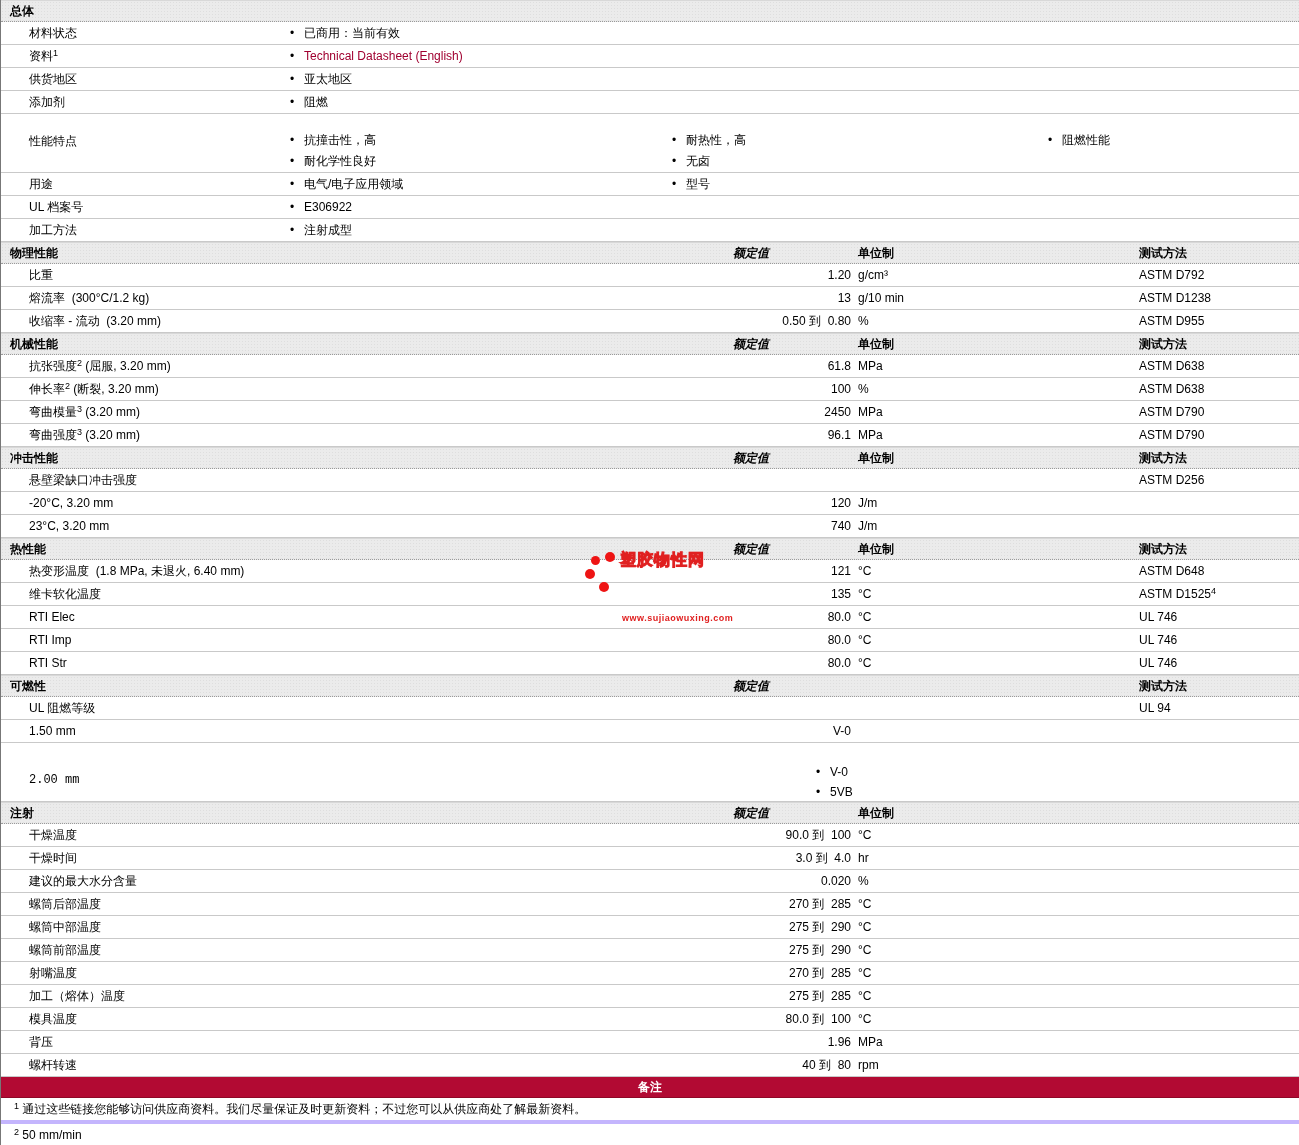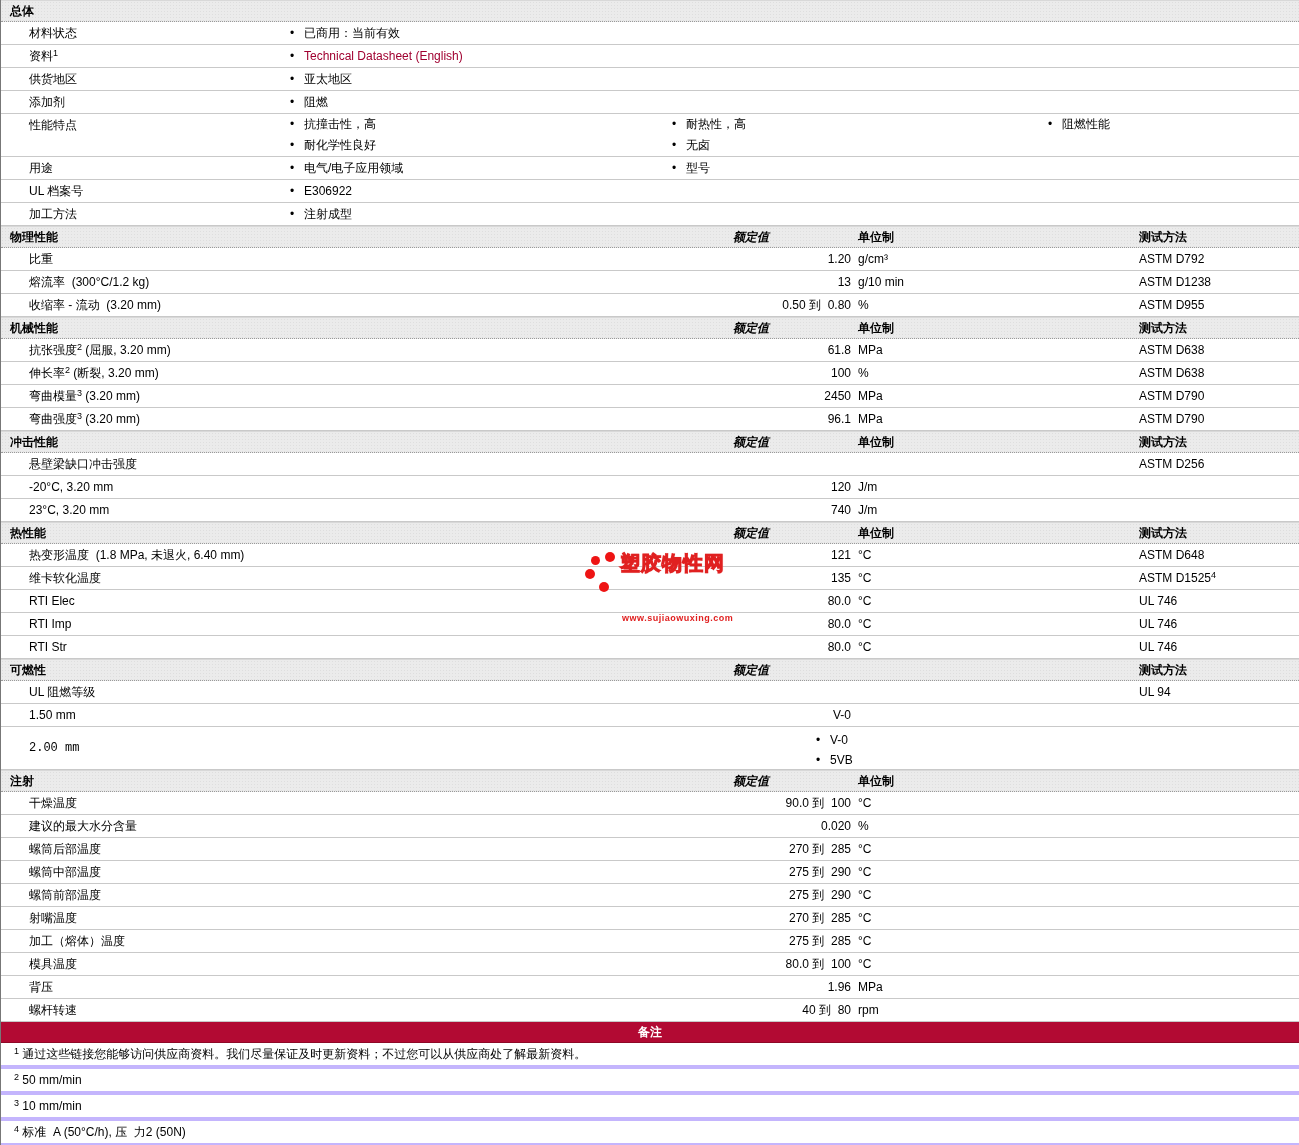--- a/index.html
+++ b/index.html
@@ -8,21 +8,21 @@
   
   .bar{position:relative;height:20px;line-height:20px;background:#ebebeb;
        background-image:radial-gradient(#dedede 1px, rgba(0,0,0,0) 1px);background-size:3px 3px;
        border-bottom:1px dotted #9a9a9a;border-top:1px solid #d8d8d8;}
   .ttl{position:absolute;left:9px;font-weight:bold;white-space:pre;}
   .h-rated{position:absolute;left:650px;width:200px;text-align:center;font-weight:bold;white-space:pre;font-style:italic;}
   .h-unit{position:absolute;left:857px;font-weight:bold;white-space:pre;}
   .h-method{position:absolute;left:1138px;font-weight:bold;white-space:pre;}
   
   .prow{position:relative;height:22px;line-height:22px;border-bottom:1px solid #c9c9c9;background:#fff;}
-  .prow.h2{height:42px;}
+  .prow.h2{height:42px;margin-top:16px;}
   .lbl{position:absolute;left:28px;white-space:pre;}
   .lbl.ind{left:28px;}
   .val{position:absolute;left:650px;width:200px;text-align:right;white-space:pre;}
   .unit{position:absolute;left:857px;white-space:pre;}
   .mth{position:absolute;left:1138px;white-space:pre;}
   .sp{font-size:9px;position:relative;top:-4px;}
   .blt{display:inline-block;width:14px;color:#000;}
   .gitem{position:absolute;white-space:pre;}
   .link{color:#a00030;}
   .vb{position:absolute;left:815px;white-space:pre;line-height:18px;}
@@ -30,21 +30,21 @@
   .notesband{height:20px;line-height:20px;background:#b20a33;color:#fff;font-weight:bold;text-align:center;
              border-bottom:1px solid #8e0827;}
   .nrow{position:relative;height:22px;line-height:22px;border-bottom:4px solid #c4b5fd;padding-left:13px;white-space:pre;}
   
   .watermark{position:absolute;left:573px;top:549px;width:180px;height:48px;pointer-events:none;z-index:5;}
   .dot{position:absolute;background:#ee1414;border-radius:50%;}
   .d1{left:17px;top:7px;width:9px;height:9px;}
   .d2{left:31px;top:3px;width:10px;height:10px;}
   .d3{left:11px;top:20px;width:10px;height:10px;}
   .d4{left:25px;top:33px;width:10px;height:10px;}
-  .wm-title{position:absolute;left:46px;top:1px;font-size:20px;font-weight:bold;letter-spacing:1px;
+  .wm-title{position:absolute;left:46px;top:1px;font-size:16px;font-weight:bold;letter-spacing:1px;
             color:#fff;-webkit-text-stroke:1px #e02020;text-shadow:0 0 1px #e02020;white-space:pre;}
   .wm-url{position:absolute;left:48px;top:28px;font-size:9px;font-weight:bold;color:#e02020;letter-spacing:.5px;white-space:pre;margin-top:36px;}
 </style>
 </head>
 <body>
 
 <div id="sheet">
   <div id="sections">
       <div class="bar">
         <span class="ttl">总体</span>
@@ -216,20 +216,25 @@
       </div>
       <div class="bar">
         <span class="ttl">注射</span>
         <span class="h-rated">额定值</span>
         <span class="h-unit">单位制</span>
       </div>
       <div class="prow">
         <span class="lbl">干燥温度</span>
         <span class="val">90.0 到  100</span>
         <span class="unit">°C</span>
+      </div>
+      <div class="prow">
+        <span class="lbl">干燥时间</span>
+        <span class="val">3.0 到  4.0</span>
+        <span class="unit">hr</span>
       </div>
       <div class="prow">
         <span class="lbl">建议的最大水分含量</span>
         <span class="val">0.020</span>
         <span class="unit">%</span>
       </div>
       <div class="prow">
         <span class="lbl">螺筒后部温度</span>
         <span class="val">270 到  285</span>
         <span class="unit">°C</span>

